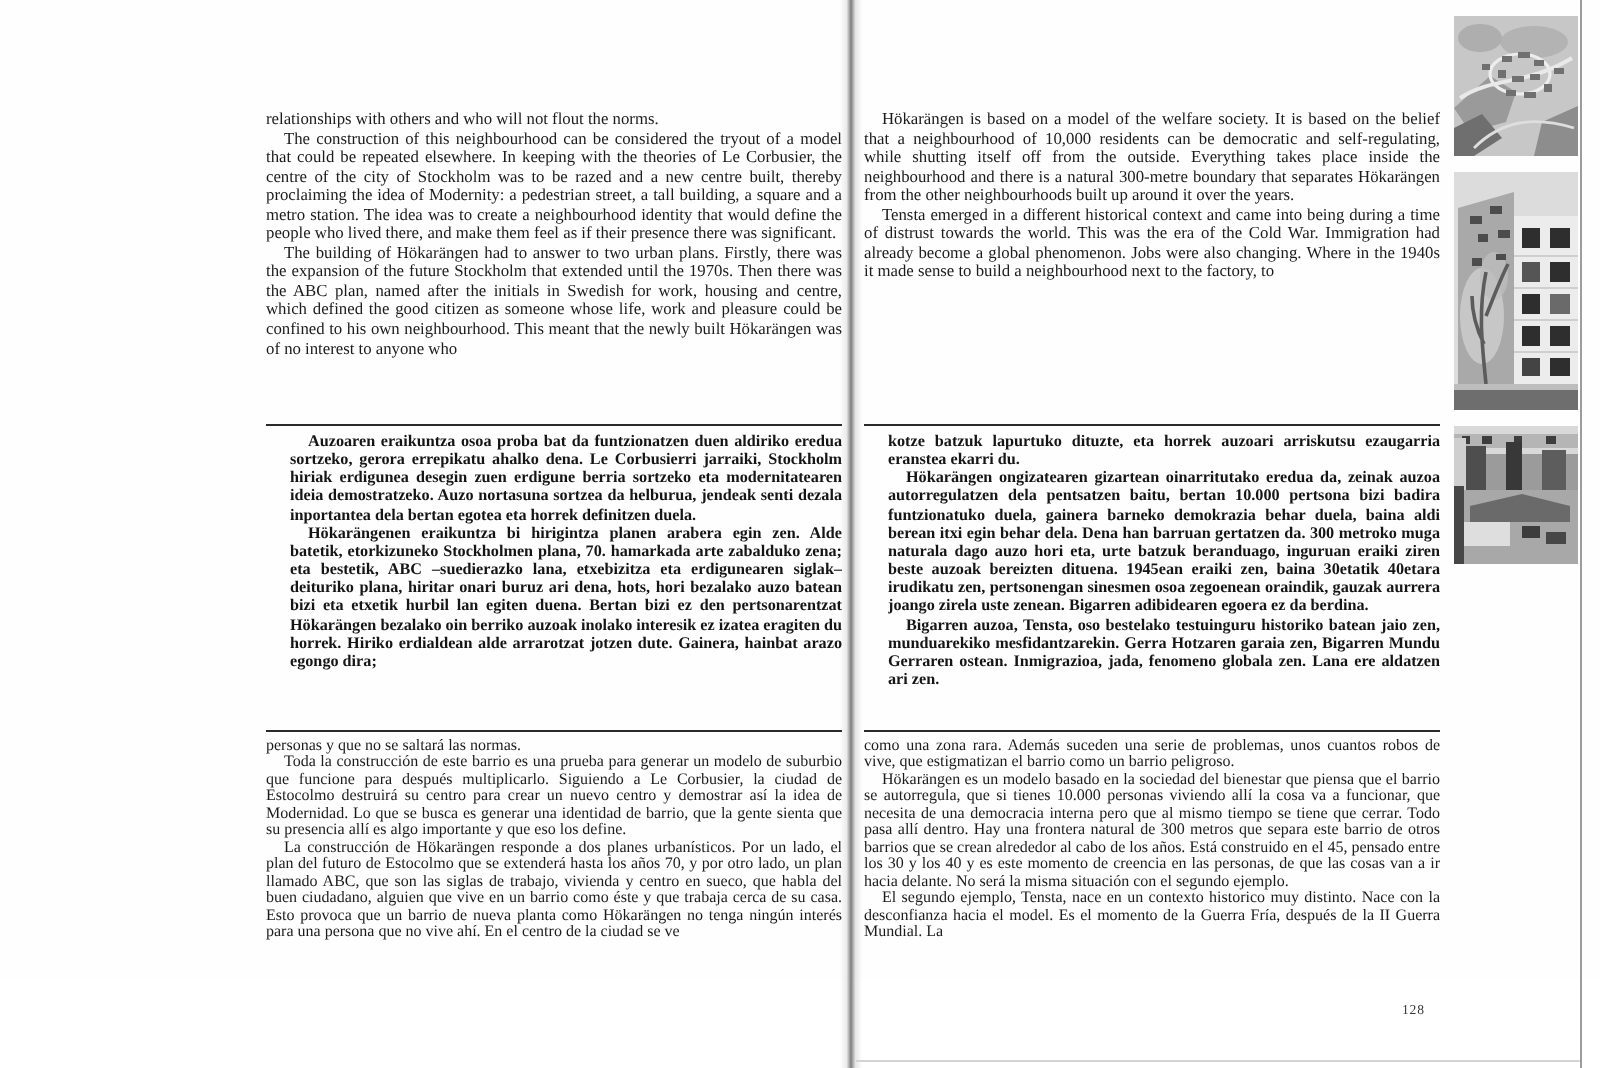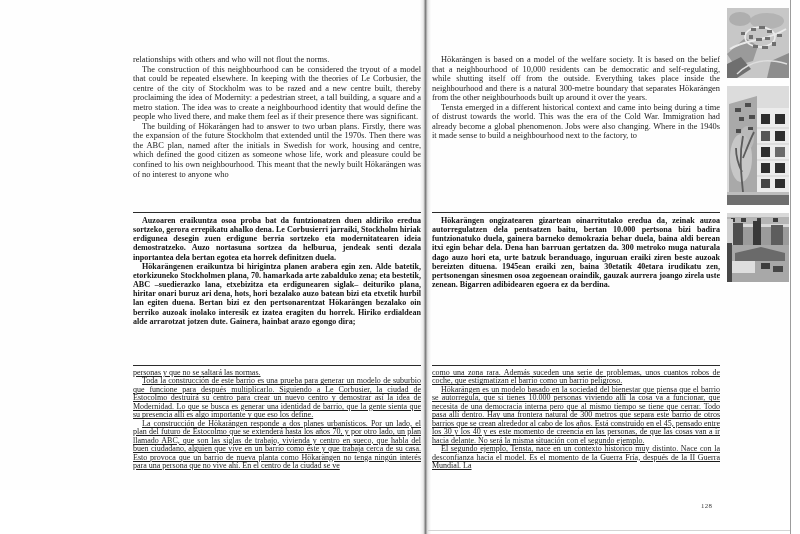--- a/index.html
+++ b/index.html
@@ -34,22 +34,22 @@
     position: absolute; top: 55px;
     width: 288px;
     color: #1b1b1b;
     text-align: justify;
     text-rendering: optimizeLegibility;
   }
   .col-left  { left: 133px; }
   .col-right { left: 432px; }
   .sec { overflow: hidden; }
   .sec-en { height: 154px; font-size: 8.4px; line-height: 9.55px; }
-  .sec-eu { height: 146px; font-size: 8.1px; line-height: 9.15px; font-weight: bold; color: #151515; }
-  .sec-es { height: 134px; font-size: 8.0px; line-height: 8.45px; text-decoration: underline; }
+  .sec-eu { height: 146px; font-size: 8.1px; line-height: 9.15px; font-weight: bold; color: #151515; margin-left: 12px; }
+  .sec-es { height: 134px; font-size: 8.0px; line-height: 8.45px; }
   .sec p { margin: 0; }
   .sec p.indent { text-indent: 9px; }
   hr.rule {
     border: 0; border-top: 1px solid #2a2a2a;
     margin: 3px 0 3px 0; width: 100%;
   }
   .page-number {
     position: absolute; left: 701px; top: 502px;
     font-size: 6.8px; color: #3a3a3a;
     letter-spacing: 0.4px;
@@ -88,25 +88,27 @@
     </div>
   </div>
 
   <div class="text-col col-right">
     <div class="sec sec-en">
       <p class="indent">Hökarängen is based on a model of the welfare society. It is based on the belief that a neighbourhood of 10,000 residents can be democratic and self-regulating, while shutting itself off from the outside. Everything takes place inside the neighbourhood and there is a natural 300-metre boundary that separates Hökarängen from the other neighbourhoods built up around it over the years.</p>
       <p class="indent">Tensta emerged in a different historical context and came into being during a time of distrust towards the world. This was the era of the Cold War. Immigration had already become a global phenomenon. Jobs were also changing. Where in the 1940s it made sense to build a neighbourhood next to the factory, to</p>
     </div>
     <hr class="rule">
     <div class="sec sec-eu">
+      <p>kotze batzuk lapurtuko dituzte, eta horrek auzoari arriskutsu ezaugarria eranstea ekarri du.</p>
       <p class="indent">Hökarängen ongizatearen gizartean oinarritutako eredua da, zeinak auzoa autorregulatzen dela pentsatzen baitu, bertan 10.000 pertsona bizi badira funtzionatuko duela, gainera barneko demokrazia behar duela, baina aldi berean itxi egin behar dela. Dena han barruan gertatzen da. 300 metroko muga naturala dago auzo hori eta, urte batzuk beranduago, inguruan eraiki ziren beste auzoak bereizten dituena. 1945ean eraiki zen, baina 30etatik 40etara irudikatu zen, pertsonengan sinesmen osoa zegoenean oraindik, gauzak aurrera joango zirela uste zenean. Bigarren adibidearen egoera ez da berdina.</p>
+      <p class="indent">Bigarren auzoa, Tensta, oso bestelako testuinguru historiko batean jaio zen, munduarekiko mesfidantzarekin. Gerra Hotzaren garaia zen, Bigarren Mundu Gerraren ostean. Inmigrazioa, jada, fenomeno globala zen. Lana ere aldatzen ari zen.</p>
     </div>
     <hr class="rule">
     <div class="sec sec-es">
-      <p>como una zona rara. Además suceden una serie de problemas, unos cuantos robos de coche, que estigmatizan el barrio como un barrio peligroso.</p>
+      <p>como una zona rara. Además suceden una serie de problemas, unos cuantos robos de vive, que estigmatizan el barrio como un barrio peligroso.</p>
       <p class="indent">Hökarängen es un modelo basado en la sociedad del bienestar que piensa que el barrio se autorregula, que si tienes 10.000 personas viviendo allí la cosa va a funcionar, que necesita de una democracia interna pero que al mismo tiempo se tiene que cerrar. Todo pasa allí dentro. Hay una frontera natural de 300 metros que separa este barrio de otros barrios que se crean alrededor al cabo de los años. Está construido en el 45, pensado entre los 30 y los 40 y es este momento de creencia en las personas, de que las cosas van a ir hacia delante. No será la misma situación con el segundo ejemplo.</p>
       <p class="indent">El segundo ejemplo, Tensta, nace en un contexto historico muy distinto. Nace con la desconfianza hacia el model. Es el momento de la Guerra Fría, después de la II Guerra Mundial. La</p>
     </div>
   </div>
 
   <div class="photo-strip">
 
     <figure>
       <svg width="62" height="70" viewBox="0 0 62 70" xmlns="http://www.w3.org/2000/svg">
         <rect width="62" height="70" fill="#c7c7c7"></rect>

